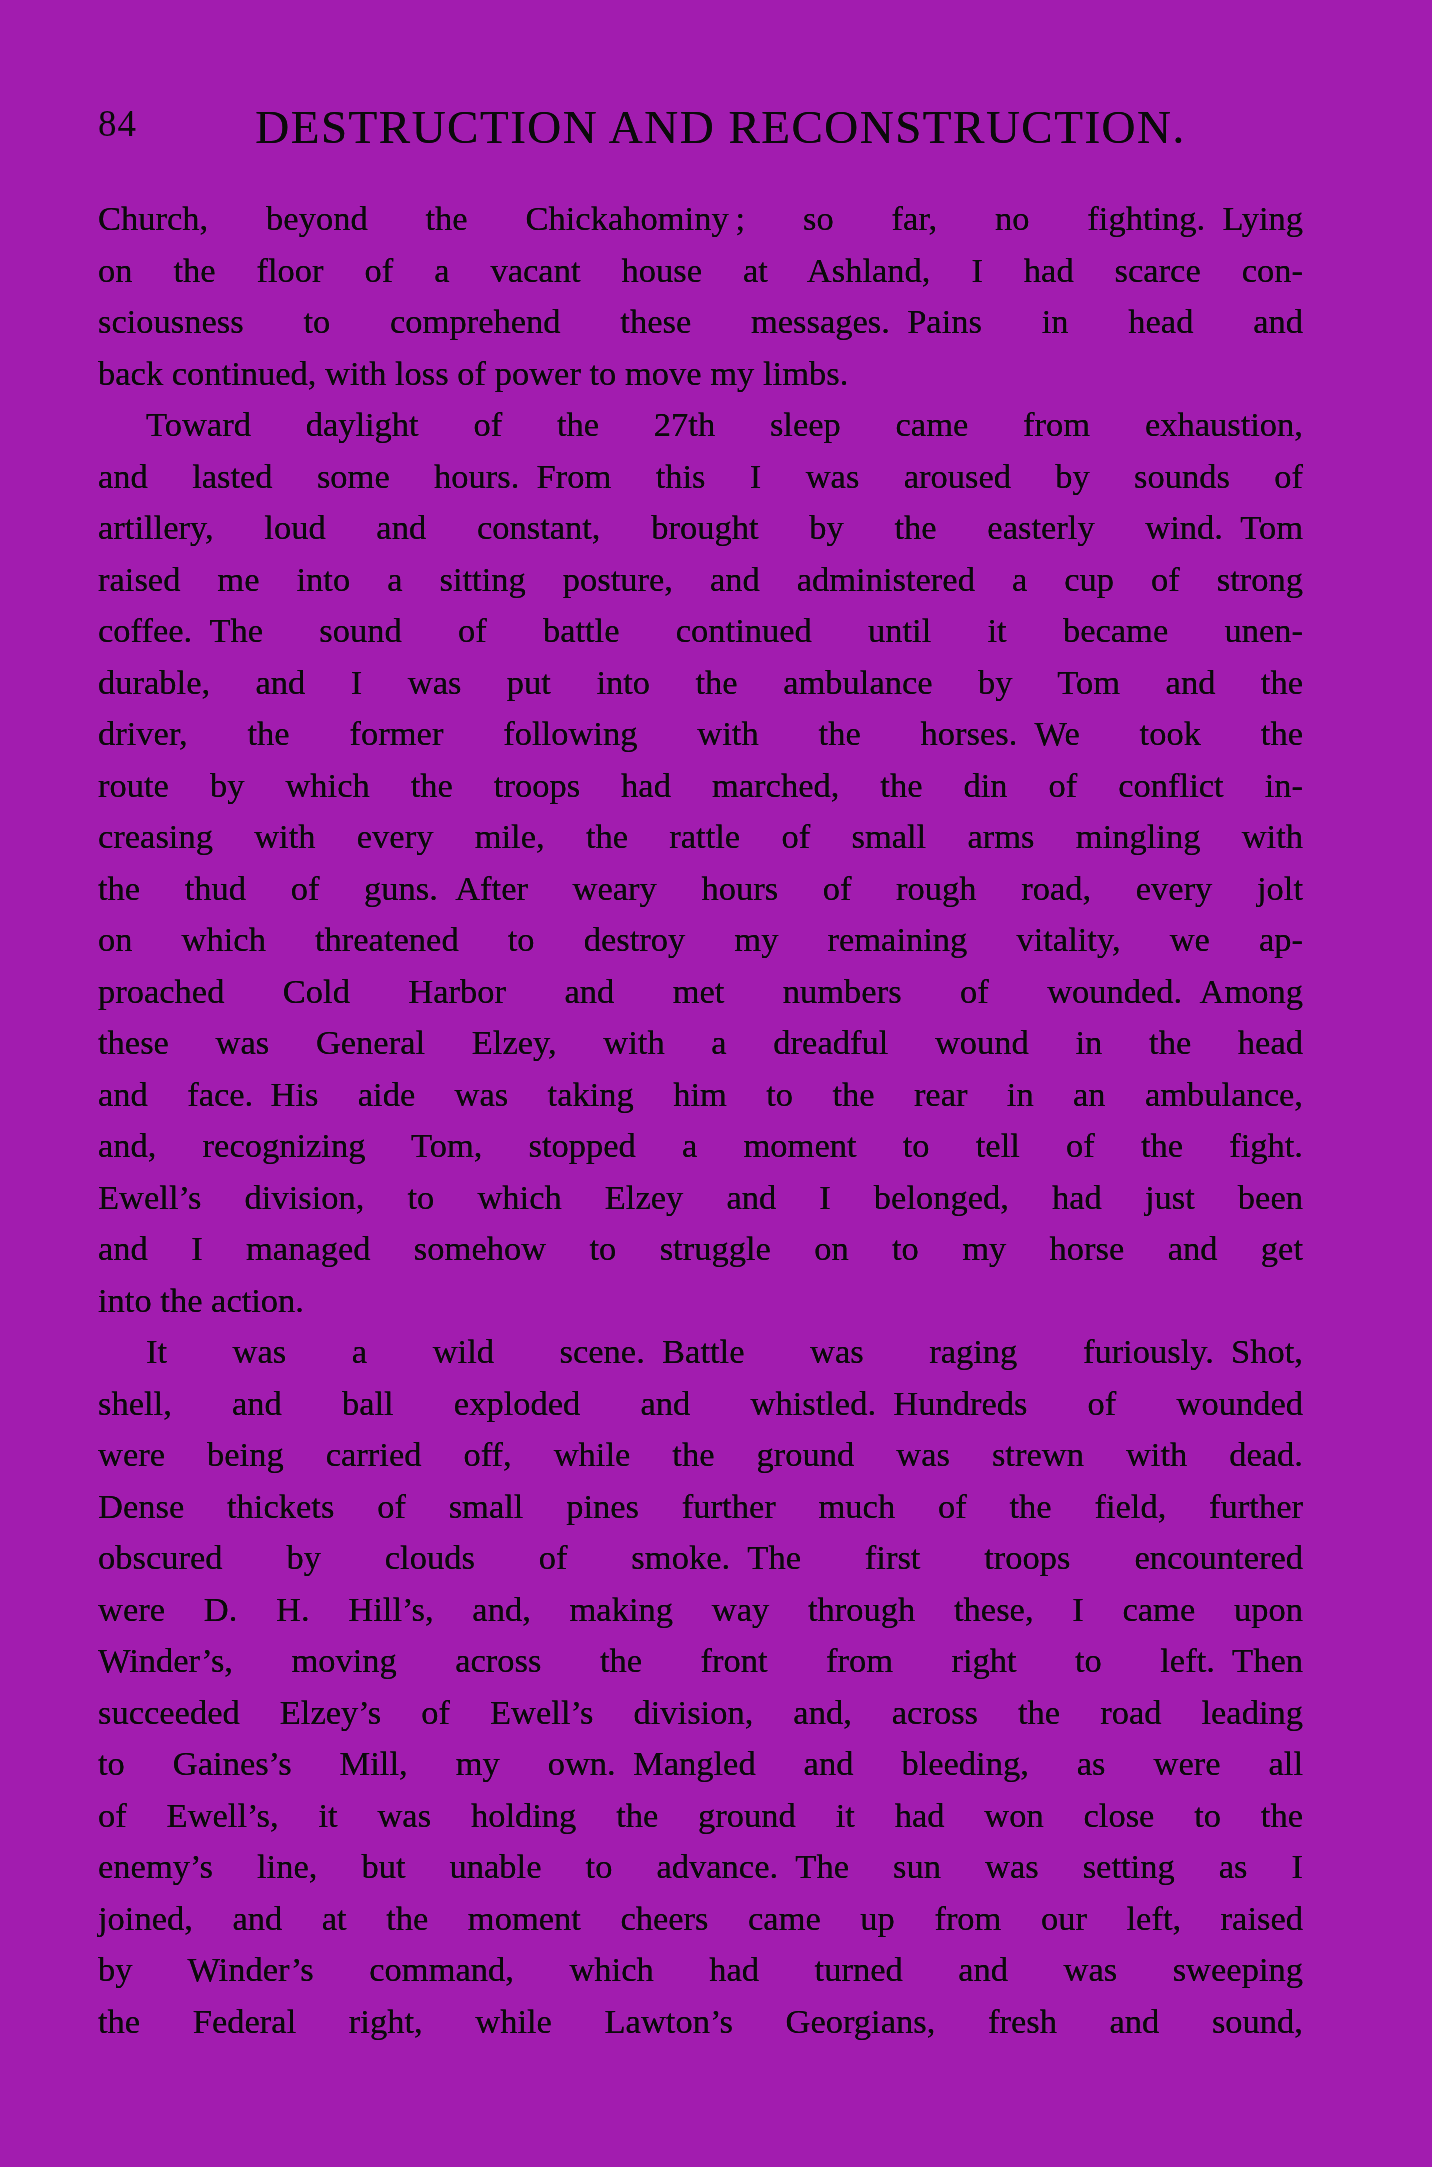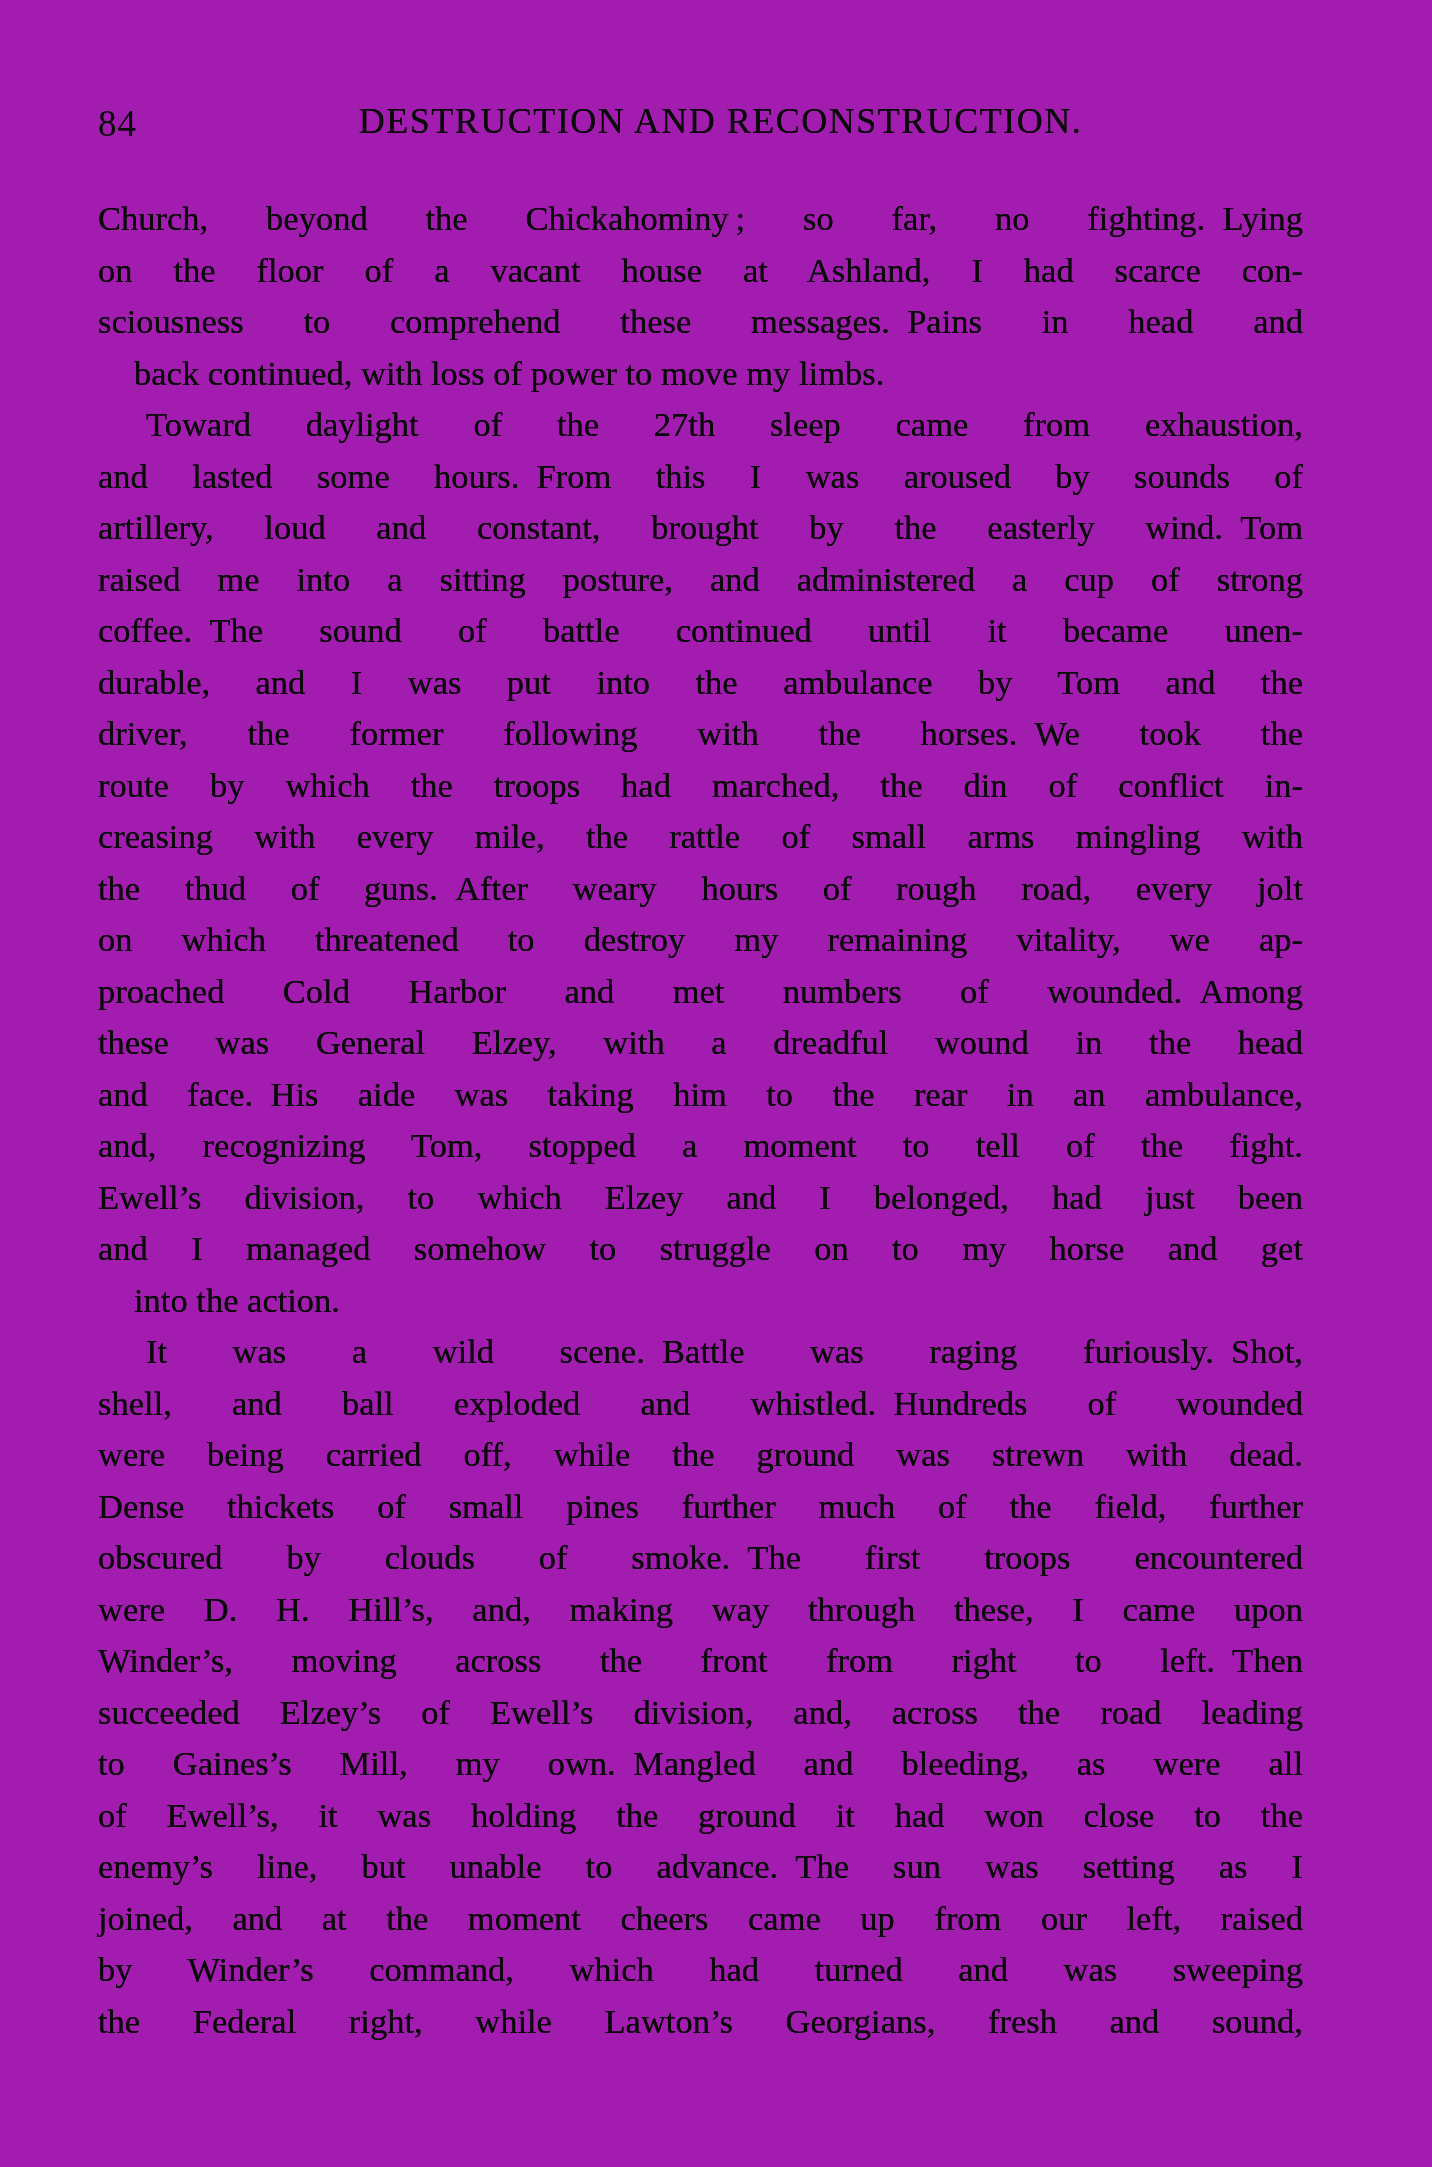--- a/index.html
+++ b/index.html
@@ -30,21 +30,21 @@
     top: 2px;
     font-size: 37px;
     letter-spacing: 1px;
   }
   .page-title {
     position: absolute;
     left: 0;
     right: 0;
     top: 0;
     text-align: center;
-    font-size: 36px;
+    font-size: 47px;
     letter-spacing: 1.5px;
     padding-left: 40px;
     white-space: nowrap;
     text-shadow: 0 0 0.5px #0a0a0a;
   }
   .text-block {
     position: absolute;
     left: 98px;
     top: 193px;
     width: 1205px;
@@ -54,21 +54,20 @@
   }
   .paragraph { margin: 0; }
   .line {
     text-align: justify;
     text-align-last: justify;
     -moz-text-align-last: justify;
     text-justify: inter-word;
   }
   .line.para-end {
     text-align-last: left;
-    margin-left: 36px;
     -moz-text-align-last: left;
   }
   .line.indent {
     text-indent: 48px;
   }
 </style>
 </head>
 <body>
 
 <div class="page">

